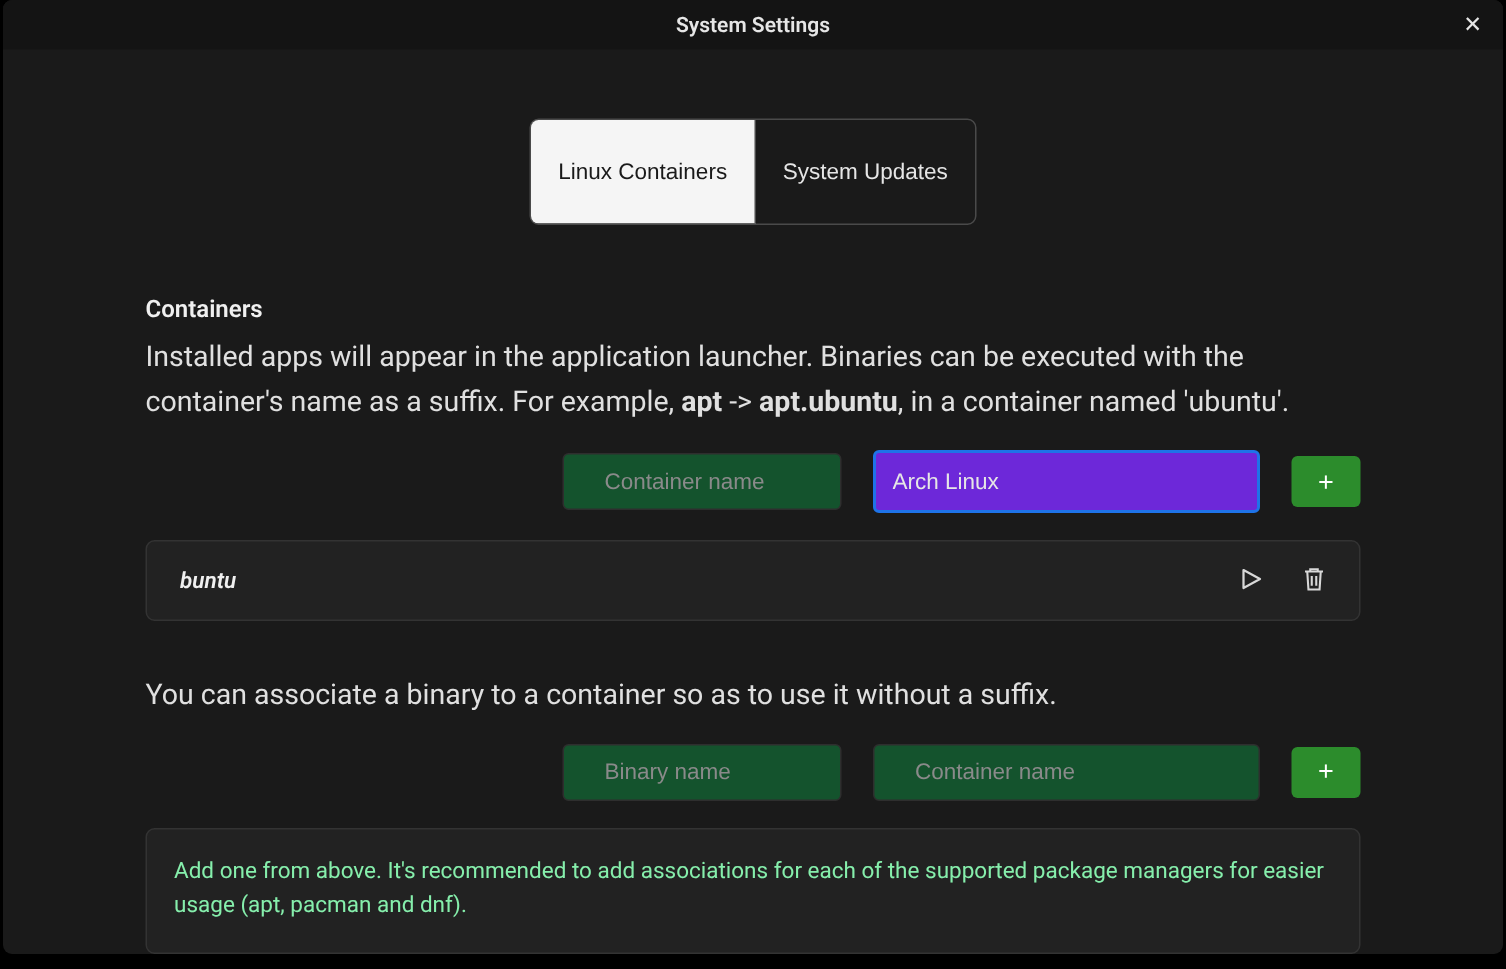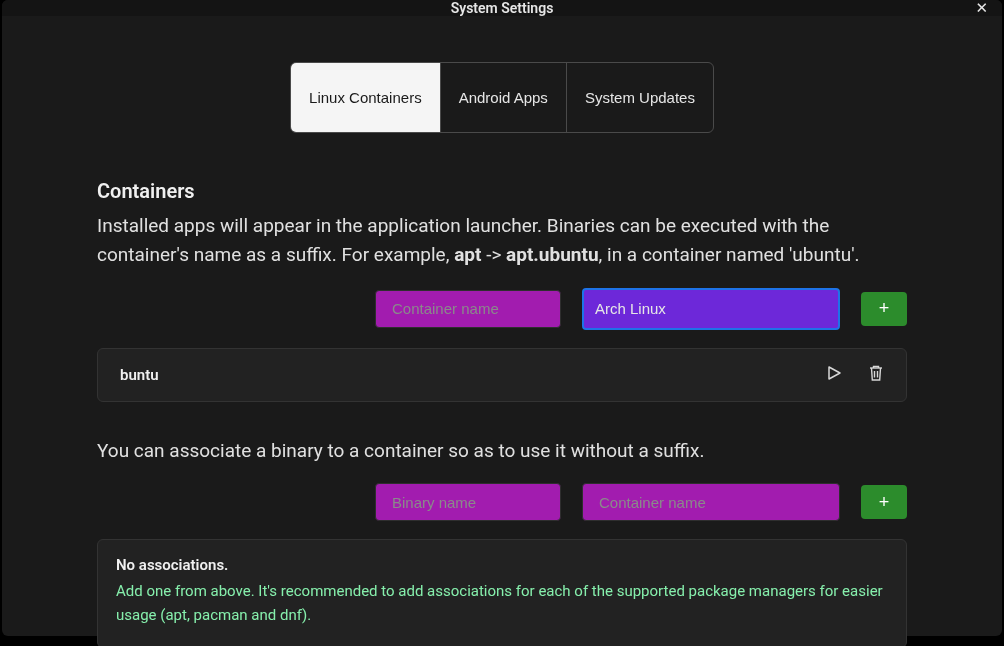--- a/index.html
+++ b/index.html
@@ -70,47 +70,47 @@
   .tab:last-child { border-right: none; }
   .tab.active {
     background: #f5f5f5;
     color: #1a1a1a;
   }
   .pane {
     width: 810px;
     margin-top: 46px;
   }
   .section-title {
-    font-size: 20px;
+    font-size: 16px;
     font-weight: 600;
     color: #f0f0f0;
     margin-bottom: 8px;
   }
   .section-desc {
     font-size: 19px;
     line-height: 1.55;
     color: #e0e0e0;
     margin-bottom: 18px;
   }
   .section-desc b { font-weight: 700; }
   .input-row {
     display: flex;
     justify-content: flex-end;
     align-items: center;
     gap: 21px;
     margin-bottom: 18px;
   }
   .text-input {
     height: 38px;
-    background: #a21caf;
+    background: #14532d;
     border: 1px solid #2e2e2e;
     border-radius: 4px;
     color: #e6e6e6;
     font-size: 15px;
-    padding: 0 16px;
+    padding: 0 27px;
     outline: none;
   }
   .text-input::placeholder { color: #8a8a8a; }
   .text-input.focused {
     border: 2px solid #1e73e8;
     background: #6d28d9;
     height: 42px;
     padding: 0 11px;
   }
   .w-name { width: 186px; }
@@ -136,20 +136,21 @@
     display: flex;
     align-items: center;
     padding: 0 18px 0 22px;
     margin-bottom: 34px;
   }
   .container-name {
     flex: 1;
     font-size: 15px;
     font-weight: 600;
     color: #f0f0f0;
+    font-style: italic;
   }
   .row-actions {
     display: flex;
     gap: 18px;
     align-items: center;
   }
   .icon-btn {
     background: transparent;
     border: none;
     color: #d8d8d8;
@@ -182,21 +183,20 @@
 
   <div class="titlebar">
     <span class="titlebar-title">System Settings</span>
     <span class="titlebar-close">✕</span>
   </div>
 
   <div class="content">
 
     <div class="tabs">
       <button class="tab active">Linux Containers</button>
-      <button class="tab">Android Apps</button>
       <button class="tab">System Updates</button>
     </div>
 
     <div class="pane">
 
       <div class="section-title">Containers</div>
       <p class="section-desc">
         <span>Installed apps will appear in the application launcher. Binaries can be executed with the container's name as a suffix. For example, </span><b>apt</b><span> -&gt; </span><b>apt.ubuntu</b><span>, in a container named 'ubuntu'.</span>
       </p>
 
@@ -232,19 +232,18 @@
 
       <p class="section-desc">You can associate a binary to a container so as to use it without a suffix.</p>
 
       <div class="input-row">
         <input class="text-input w-name" placeholder="Binary name" style="">
         <input class="text-input w-img" placeholder="Container name" style="">
         <button class="add-btn">+</button>
       </div>
 
       <div class="empty-box">
-        <div class="empty-title">No associations.</div>
         <div class="empty-desc">Add one from above. It's recommended to add associations for each of the supported package managers for easier usage (apt, pacman and dnf).</div>
       </div>
 
     </div>
   </div>
 </div>
 
 </body></html>

